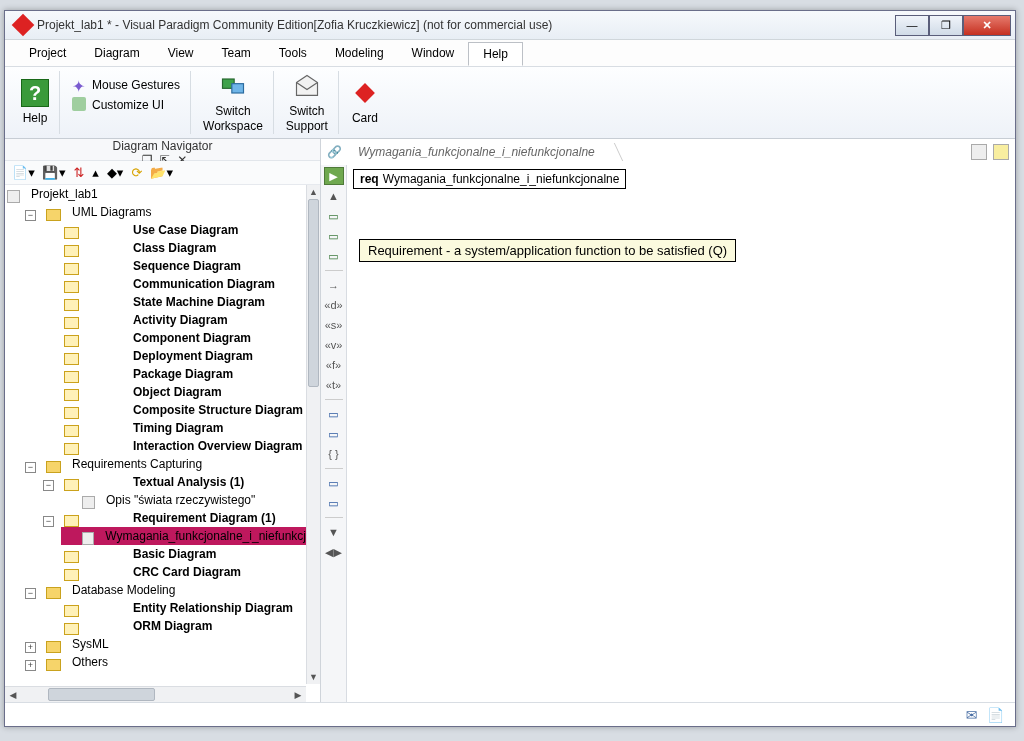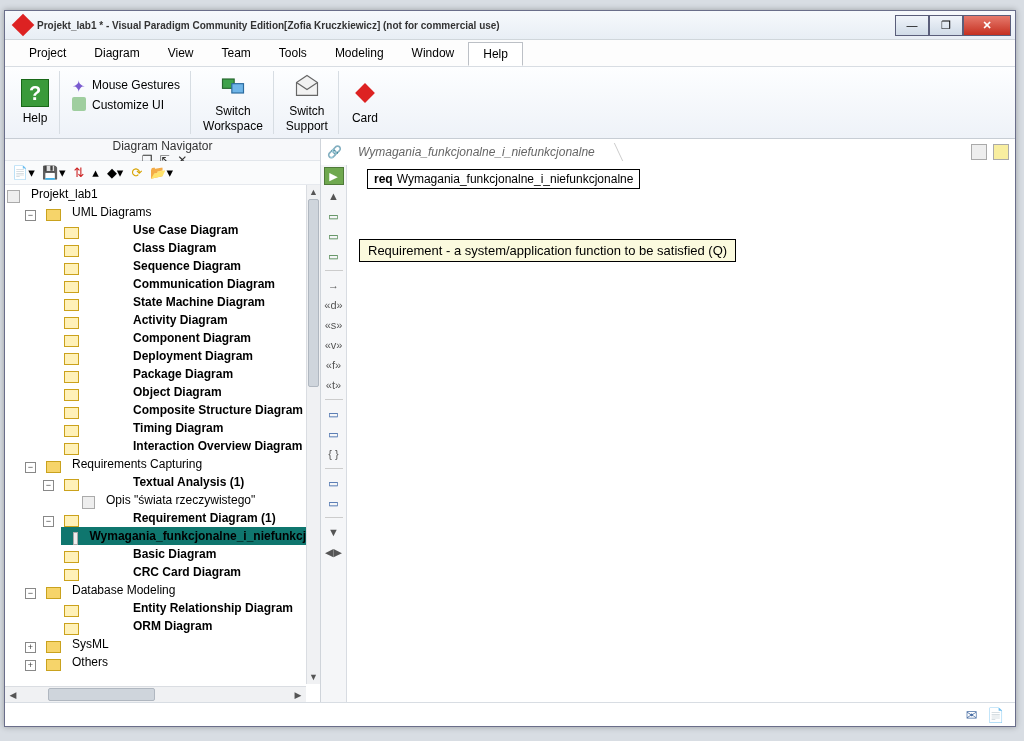--- a/index.html
+++ b/index.html
@@ -2,21 +2,21 @@
 <html><head>
 <meta charset="utf-8">
 <style>
 * { box-sizing: border-box; margin: 0; padding: 0; font-family: Tahoma, Arial, sans-serif; font-size: 12px; }
 body { background: #d8dde3; width: 1024px; height: 741px; overflow: hidden; }
 
 .window { position: absolute; left: 4px; top: 10px; width: 1012px; height: 717px; background: #fff; border: 1px solid #6a6e8a; box-shadow: 0 0 6px rgba(0,0,0,0.3); display: flex; flex-direction: column; }
 
 .titlebar { height: 29px; background: linear-gradient(#f6f9fc,#e8eef5); display: flex; align-items: center; padding: 0 4px; border-bottom: 1px solid #d0d6db; }
 .titlebar .app-icon { width: 16px; height: 16px; background: #d22; transform: rotate(45deg); margin: 0 6px; }
-.titlebar .title { flex:1; color:#333; font-size:10px;font-weight:bold; }
+.titlebar .title { flex:1; color:#333; font-size:12px; }
 .win-controls { display:flex; gap:0; }
 .win-btn { width:34px; height:21px; border:1px solid #5a5e7a; background: linear-gradient(#f0f4fa,#d0dbe7); display:flex; align-items:center; justify-content:center; font-size:11px; cursor:pointer; }
 .win-btn.close { background: linear-gradient(#e67a6d,#c53020); color:#fff; width:48px; }
 .win-btn.close::before{content:"✕"; font-weight:bold;}
 .win-btn.min::before{content:"—";}
 .win-btn.max{font-family:Arial;}
 .win-btn.max::before{content:"❐";}
 
 .menubar { height: 24px; display:flex; align-items:center; padding: 13px 10px; border-bottom:1px solid #d8dde3; background:#fdfdfd; }
 .menubar span { padding: 4px 14px; cursor:pointer; }
@@ -45,21 +45,21 @@
 .tree ul{list-style:none;padding-left:18px;}
 .tree > .tree-inner > ul{padding-left:2px;}
 .tree li{white-space:nowrap;line-height:18px;}
 .tree .node{display:flex;align-items:flex-end;gap:8px;cursor:pointer;}
 .tree .toggle{width:11px;height:11px;border:1px solid #888;display:inline-flex;align-items:center;justify-content:center;font-size:9px;line-height:1;color:#444;margin-right:2px;background:#fff;}
 .tree .noexp{display:inline-block;width:13px;}
 .folder{width:15px;height:12px;background:#f6d46a;border:1px solid #c9a21e;display:inline-block;margin-right:3px;}
 .diagram-icon{width:15px;height:12px;background:#fff1b8;border:1px solid #cba21c;display:inline-block;margin-right:3px;}
 .file-icon{width:13px;height:13px;background:#eee;border:1px solid #aaa;display:inline-block;margin-right:3px;}
 .bold{font-weight:bold;margin-left:43px;}
-.tree .selected{background:#0f766e;font-weight:bold;}
+.tree .selected{background:#be185d;}
 .vscroll{position:absolute;right:0;top:0;bottom:18px;width:14px;background:#f0f1f3;border-left:1px solid #dadde2;display:flex;flex-direction:column;}
 .vscroll .arrow{height:14px;display:flex;align-items:center;justify-content:center;font-size:9px;color:#555;cursor:pointer;}
 .vscroll .track{flex:1;position:relative;}
 .vscroll .thumb{position:absolute;left:1px;right:1px;top:0;height:40%;background:#cfd5dc;border:1px solid #b0b7c0;border-radius:2px;cursor:pointer;}
 .hscroll{position:absolute;left:0;right:14px;bottom:0;height:16px;background:#f0f1f3;border-top:1px solid #dadde2;display:flex;}
 .hscroll .arrow{width:16px;display:flex;align-items:center;justify-content:center;font-size:9px;color:#555;cursor:pointer;}
 .hscroll .track{flex:1;position:relative;}
 .hscroll .thumb{position:absolute;top:1px;bottom:1px;left:10%;width:40%;background:#cfd5dc;border:1px solid #b0b7c0;border-radius:2px;cursor:pointer;}
 
 .editor { flex:1; display:flex; flex-direction:column; background:#fff; min-width:0; }
@@ -73,21 +73,21 @@
 
 .editor-body{flex:1;display:flex;min-height:0;}
 .palette{width:26px;background:#f5f6f8;border-right:1px solid #d8dce2;display:flex;flex-direction:column;align-items:center;padding:2px 0;gap:2px;}
 .palette .p-btn{width:20px;height:18px;display:flex;align-items:center;justify-content:center;font-size:11px;color:#555;cursor:pointer;border:1px solid transparent;}
 .palette .p-btn.sel{background:#6fa84f;border-color:#4f7a39;color:#fff;}
 .palette .p-sep{width:18px;height:1px;background:#ccc;margin:3px 0;}
 .palette .p-btn.green{color:#3d7a3d;}
 .palette .p-btn.blue{color:#2d5aa0;}
 
 .canvas{flex:1;position:relative;background:#fff;}
-.req-box{position:absolute;left:20px;top:4px;border:1px solid #000;background:#fff;padding:2px 6px;font-size:12px;}
+.req-box{position:absolute;left:6px;top:4px;border:1px solid #000;background:#fff;padding:2px 6px;font-size:12px;}
 .req-box b{margin-right:4px;}
 .tooltip{position:absolute;left:12px;top:74px;background:#fbfade;border:1px solid #000;padding:3px 8px;font-size:13px;}
 
 .statusbar{height:24px;border-top:1px solid #d8dde3;display:flex;align-items:center;justify-content:flex-end;padding:0 10px;gap:10px;}
 .statusbar span{cursor:pointer;font-size:14px;color:#4a6fa5;}
 </style>
 </head>
 <body>
 
 <div class="window">

